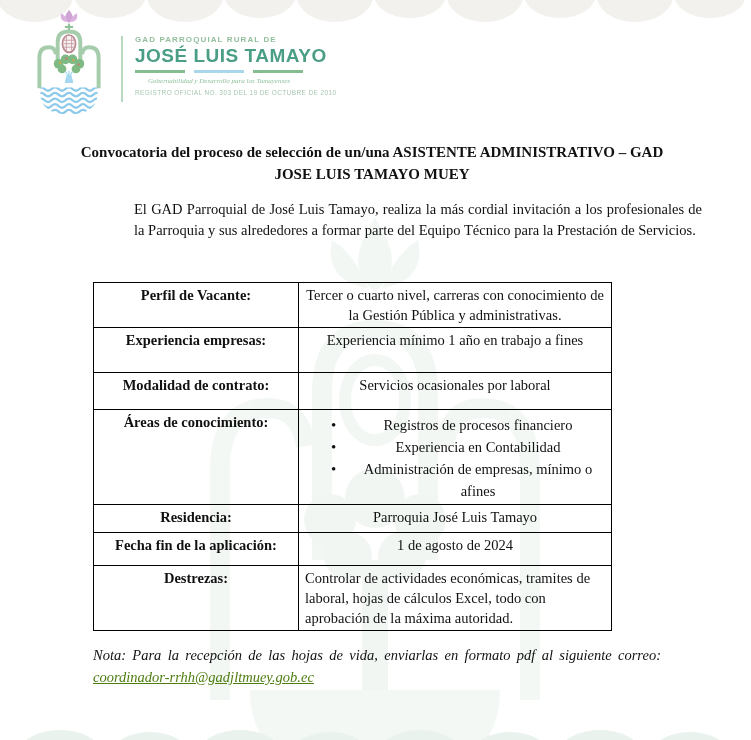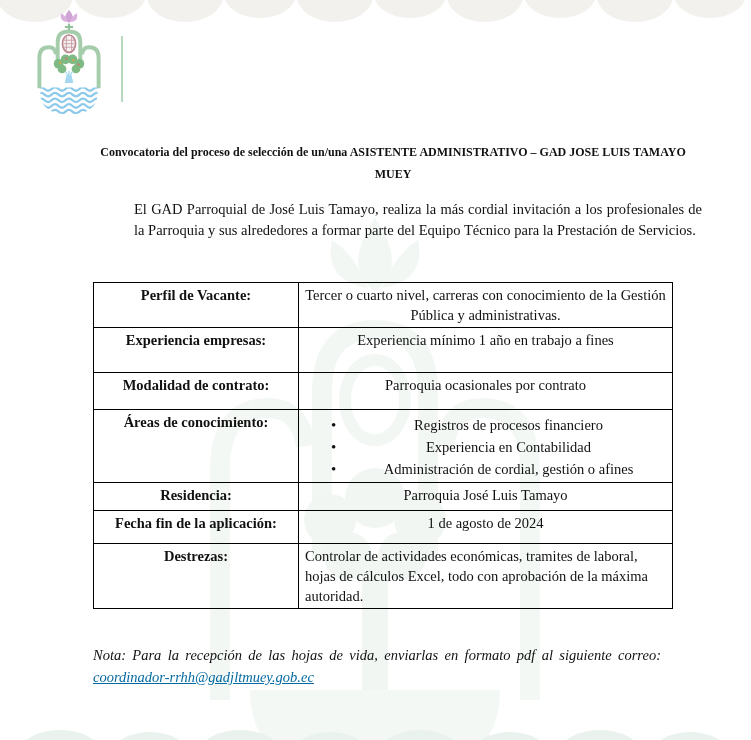--- a/index.html
+++ b/index.html
@@ -53,33 +53,33 @@
   }
   .registro {
     margin-top: 4px;
     font-family: "Liberation Sans", sans-serif;
     font-size: 6.5px; letter-spacing: 0.4px;
     color: #a7c7af; white-space: nowrap;
   }
 
   
   .doc-title {
-    position: absolute; top: 141px; left: 97px; width: 592px;
+    position: absolute; top: 141px; left: 76px; width: 592px;
     text-align: center; font-weight: bold;
-    font-size: 12px; line-height: 22px;
+    font-size: 15px; line-height: 22px;
   }
   .intro {
     position: absolute; top: 199px; left: 93px; width: 568px;
     font-size: 14.5px; line-height: 21px;
     text-align: justify;
     margin-left: 41px;
   }
   table.vacancy {
     position: absolute; top: 282px; left: 93px;
-    width: 580px; border-collapse: collapse;
+    width: 519px; border-collapse: collapse;
     font-size: 14.5px;
   }
   table.vacancy td {
     border: 1px solid #000;
     vertical-align: top;
     padding: 2px 6px;
     line-height: 20px;
   }
   td.lbl { width: 205px; font-weight: bold; text-align: center; padding: 2px 2px; }
   td.val { text-align: center; }
@@ -97,21 +97,21 @@
   ul.bullets li::before {
     content: "•"; position: absolute; left: 26px; top: 0;
     font-size: 15px;
   }
   .note {
     position: absolute; top: 644px; left: 93px; width: 568px;
     font-size: 14.5px; line-height: 22px;
     font-style: italic; text-align: justify;
   }
   a.email-link {
-    color: #0369a1; text-decoration: underline; cursor: pointer;
+    color: #4d7c0f; text-decoration: underline; cursor: pointer;
   }
 </style>
 </head>
 <body>
 
 <div class="page">
 
   <div class="wm-layer">
     <svg width="751" height="740" viewBox="0 0 751 740">
 
@@ -210,47 +210,58 @@
         </clipPath>
         <g clip-path="url(#bowlClip)" stroke="#8cc9ea" stroke-width="2.6" fill="none">
           <path d="M14 93 q4 -4 8 0 t8 0 t8 0 t8 0 t8 0 t8 0 t8 0 t8 0 t8 0"></path>
           <path d="M14 99.5 q4 -4 8 0 t8 0 t8 0 t8 0 t8 0 t8 0 t8 0 t8 0 t8 0"></path>
           <path d="M14 106 q4 -4 8 0 t8 0 t8 0 t8 0 t8 0 t8 0 t8 0 t8 0 t8 0"></path>
           <path d="M14 112.5 q4 -4 8 0 t8 0 t8 0 t8 0 t8 0 t8 0 t8 0 t8 0 t8 0"></path>
           <path d="M14 119 q4 -4 8 0 t8 0 t8 0 t8 0 t8 0 t8 0 t8 0 t8 0 t8 0"></path>
         </g>
       </svg>
       <div class="logo-divider"></div>
+      <div class="logo-text">
+        <div class="org-line1">GAD PARROQUIAL RURAL DE</div>
+        <div class="org-name">JOSÉ LUIS TAMAYO</div>
+        <div class="underline-bars">
+          <div class="bar bar-green"></div>
+          <div class="bar bar-blue"></div>
+          <div class="bar bar-green"></div>
+        </div>
+        <div class="tagline">Gobernabilidad y Desarrollo para los Tamayenses</div>
+        <div class="registro">REGISTRO OFICIAL NO. 303 DEL 19 DE OCTUBRE DE 2010</div>
+      </div>
     </div>
 
     <div class="doc-title">Convocatoria del proceso de selección de un/una ASISTENTE ADMINISTRATIVO – GAD JOSE LUIS TAMAYO MUEY</div>
 
     <p class="intro">El GAD Parroquial de José Luis Tamayo, realiza la más cordial invitación a los profesionales de la Parroquia y sus alrededores a formar parte del Equipo Técnico para la Prestación de Servicios.</p>
 
     <table class="vacancy">
       <tbody>
         <tr class="r0">
           <td class="lbl">Perfil de Vacante:</td>
           <td class="val">Tercer o cuarto nivel, carreras con conocimiento de la Gestión Pública y administrativas.</td>
         </tr>
         <tr class="r1">
           <td class="lbl">Experiencia empresas:</td>
           <td class="val">Experiencia mínimo 1 año en trabajo a fines</td>
         </tr>
         <tr class="r2">
           <td class="lbl">Modalidad de contrato:</td>
-          <td class="val">Parroquia ocasionales por contrato</td>
+          <td class="val">Servicios ocasionales por laboral</td>
         </tr>
         <tr class="r3">
           <td class="lbl">Áreas de conocimiento:</td>
           <td class="val">
             <ul class="bullets">
               <li>Registros de procesos financiero</li>
               <li>Experiencia en Contabilidad</li>
-              <li>Administración de cordial, gestión o afines</li>
+              <li>Administración de empresas, mínimo o afines</li>
             </ul>
           </td>
         </tr>
         <tr class="r4">
           <td class="lbl">Residencia:</td>
           <td class="val">Parroquia José Luis Tamayo</td>
         </tr>
         <tr class="r6">
           <td class="lbl">Fecha fin de la aplicación:</td>
           <td class="val">1 de agosto de 2024</td>

